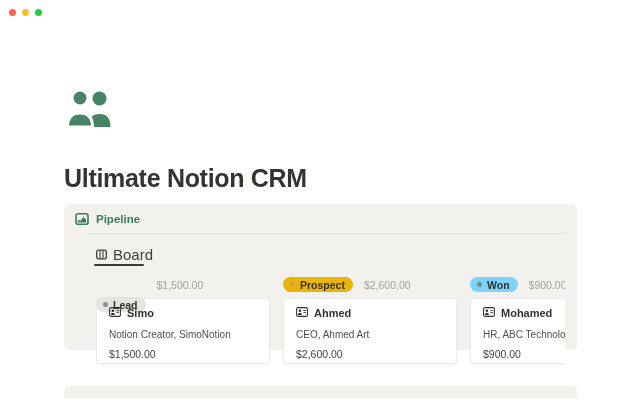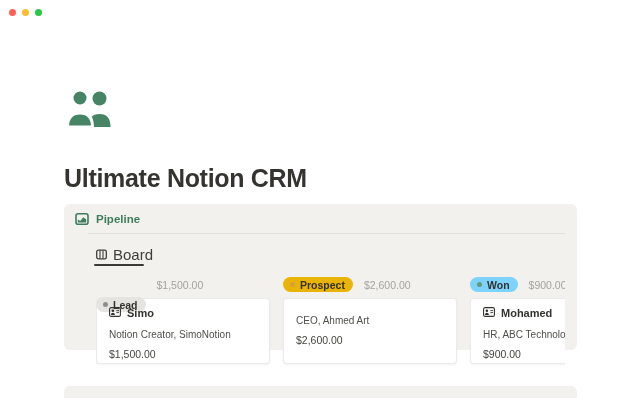--- a/index.html
+++ b/index.html
@@ -138,20 +138,32 @@
 
     <div class="board-col">
       <div class="col-header">
         <span class="pill" style="background: #eab308;">
           <span class="dot5" style="background: rgb(214, 162, 56);"></span>
           <span>Prospect</span>
         </span>
         <span class="col-sum">$2,600.00</span>
       </div>
       <div class="card">
+        <div class="card-name-row">
+          <span>
+            <svg width="12" height="10" viewBox="0 0 12 10">
+              <rect x="0.6" y="0.6" width="10.8" height="8.8" rx="1.5" fill="none" stroke="#33322e" stroke-width="1.1"></rect>
+              <circle cx="3.9" cy="3.7" r="1.3" fill="#33322e"></circle>
+              <path d="M1.9 7.9 q0 -2.1 2 -2.1 q2 0 2 2.1 z" fill="#33322e"></path>
+              <line x1="7.4" y1="3.6" x2="10" y2="3.6" stroke="#33322e" stroke-width="0.9"></line>
+              <line x1="7.4" y1="5.6" x2="10" y2="5.6" stroke="#33322e" stroke-width="0.9"></line>
+            </svg>
+          </span>
+          <span class="card-name">Ahmed</span>
+        </div>
         <div class="card-sub">CEO, Ahmed Art</div>
         <div class="card-amt">$2,600.00</div>
       </div>
     </div>
 
     <div class="board-col">
       <div class="col-header">
         <span class="pill" style="background: #7dd3fc;">
           <span class="dot5" style="background: rgb(100, 153, 122);"></span>
           <span>Won</span>

